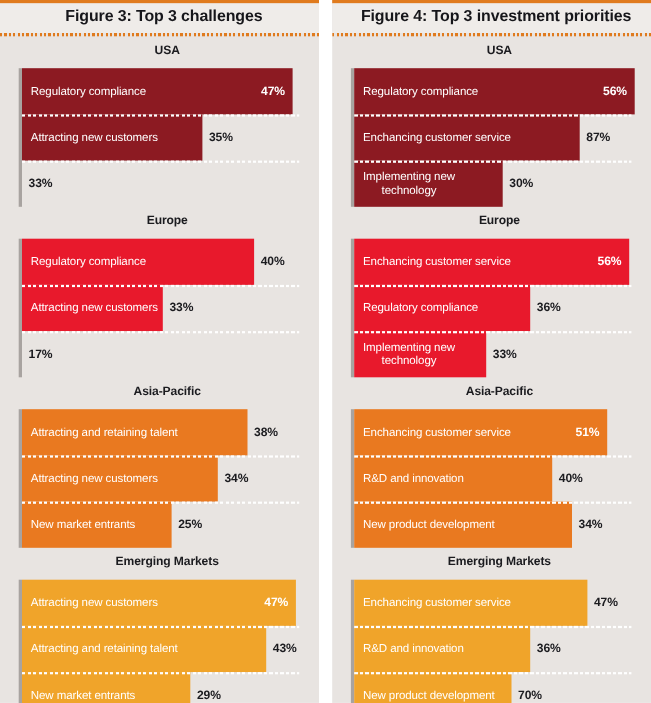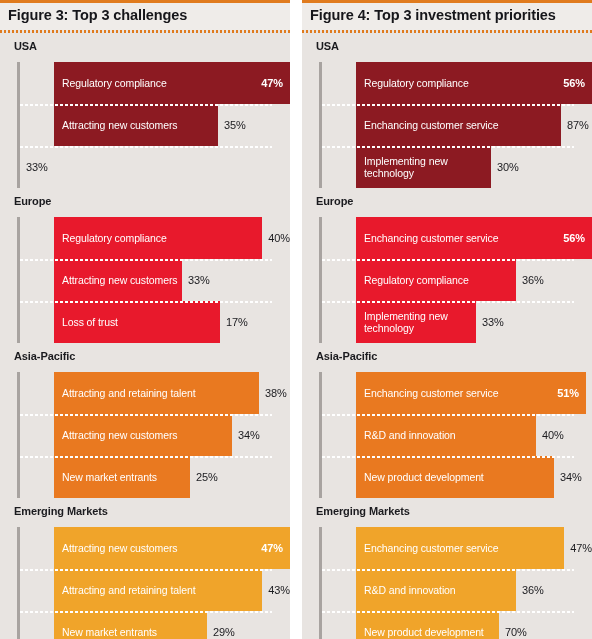--- a/index.html
+++ b/index.html
@@ -18,20 +18,21 @@
     gap: 12px;
     background: #ffffff;
   }
   .panel {
     position: relative;
     width: 290px;
     height: 639px;
     background: #e8e4e1;
     border-top: 3px solid #e07b1e;
     overflow: hidden;
+    text-align: center;
   }
   .panel-title {
     height: 27px;
     background: #efece9;
     padding: 4px 0 0 8px;
     font-size: 14.5px;
     font-weight: bold;
     color: #16161a;
     letter-spacing: -0.1px;
     white-space: nowrap;
@@ -75,21 +76,20 @@
     background-image: repeating-linear-gradient(to right,
       #ffffff 0px, #ffffff 3px, transparent 3px, transparent 5px);
     z-index: 3;
   }
   .bar {
     position: relative;
     display: flex;
     align-items: center;
     height: 42px;
     overflow: visible;
-    margin-left: 34px;
   }
   .bar-label {
     font-size: 10.5px;
     color: #ffffff;
     padding-left: 8px;
     line-height: 12px;
     white-space: pre-line;
     letter-spacing: -0.1px;
     z-index: 2;
   }
@@ -98,21 +98,21 @@
     right: 7px;
     top: 50%;
     transform: translateY(-50%);
     font-size: 11px;
     font-weight: bold;
     color: #ffffff;
     letter-spacing: -0.1px;
   }
   .val-out {
     font-size: 11px;
-    font-weight: normal;
+    font-weight: bold;
     color: #1b1b1f;
     align-self: center;
     padding-left: 6px;
     white-space: nowrap;
     letter-spacing: -0.1px;
   }
   .c-dark  { background: #8c1a22; }
   .c-red   { background: #e8192c; }
   .c-orng  { background: #e97920; }
   .c-amber { background: #f0a42a; }
@@ -158,23 +158,20 @@
             </div>
             <div class="row">
               <div class="sep"></div>
               <div class="bar c-red" style="width: 128px;">
                 <span class="bar-label">Attracting new customers</span>
               </div>
               <span class="val-out">33%</span>
             </div>
             <div class="row">
               <div class="sep"></div>
-              <div class="bar c-red" style="width: 166px;">
-                <span class="bar-label">Loss of trust</span>
-              </div>
               <span class="val-out">17%</span>
             </div>
           </div>
         </div>
         <div class="group">
           <div class="group-label">Asia-Pacific</div>
           <div class="bars">
             <div class="row">
               <div class="bar c-orng" style="width: 205px;">
                 <span class="bar-label">Attracting and retaining talent</span>

